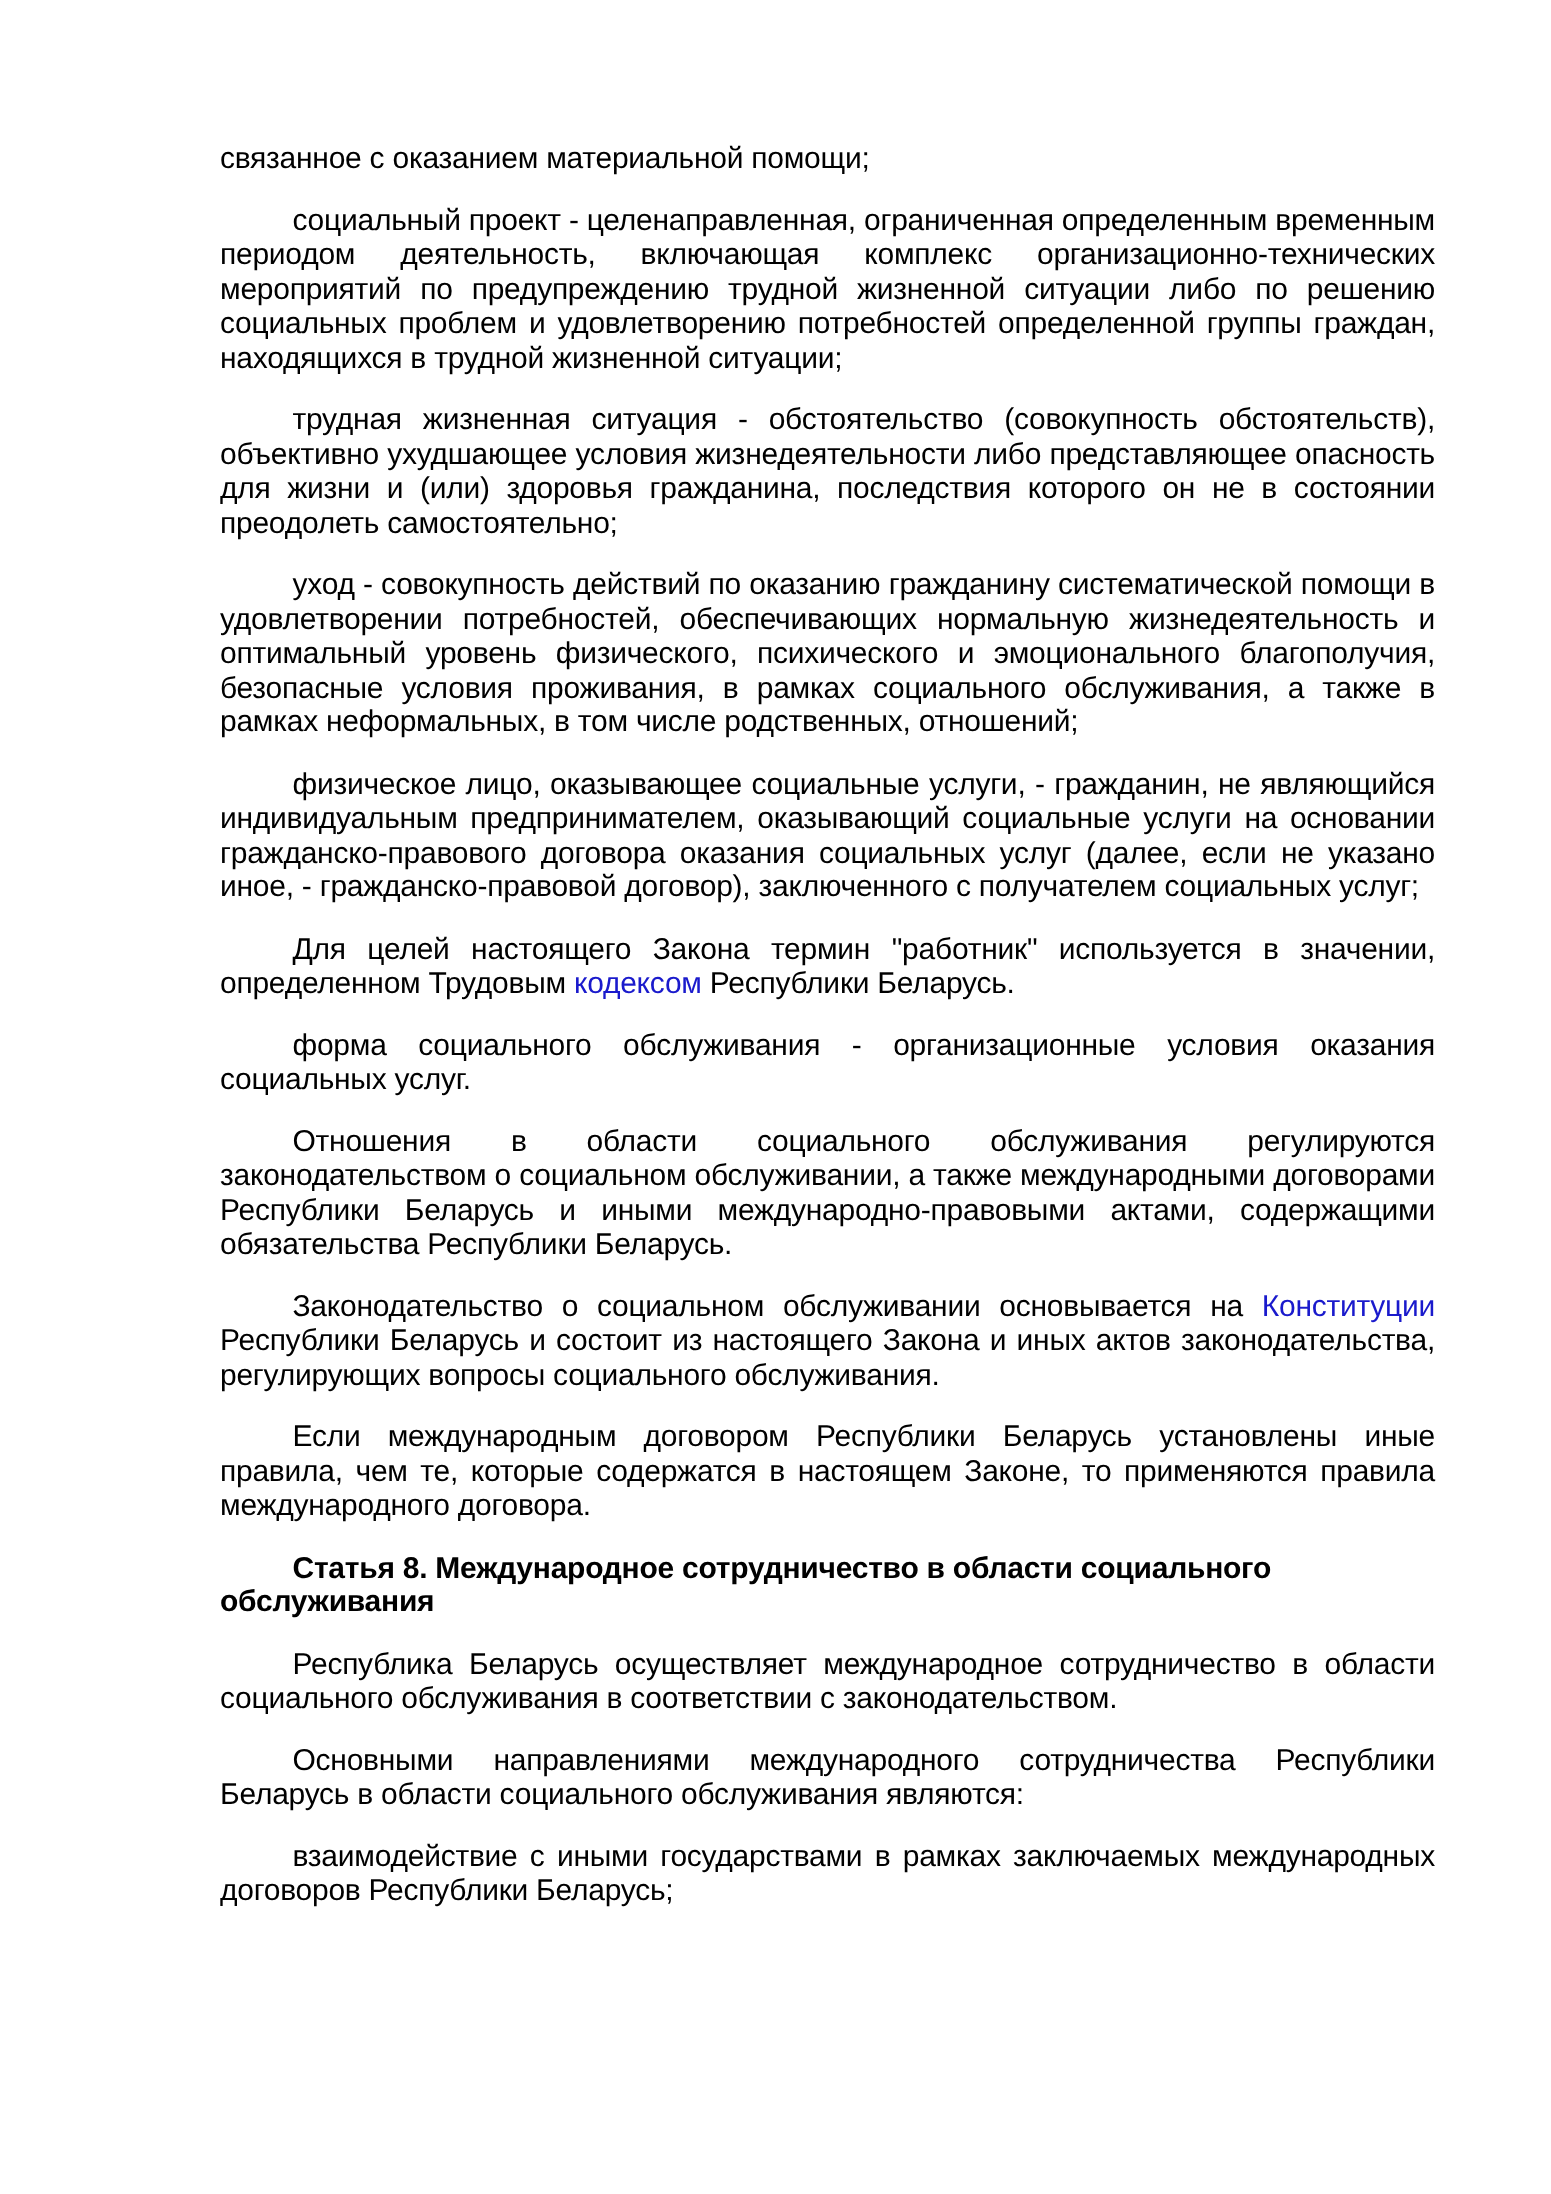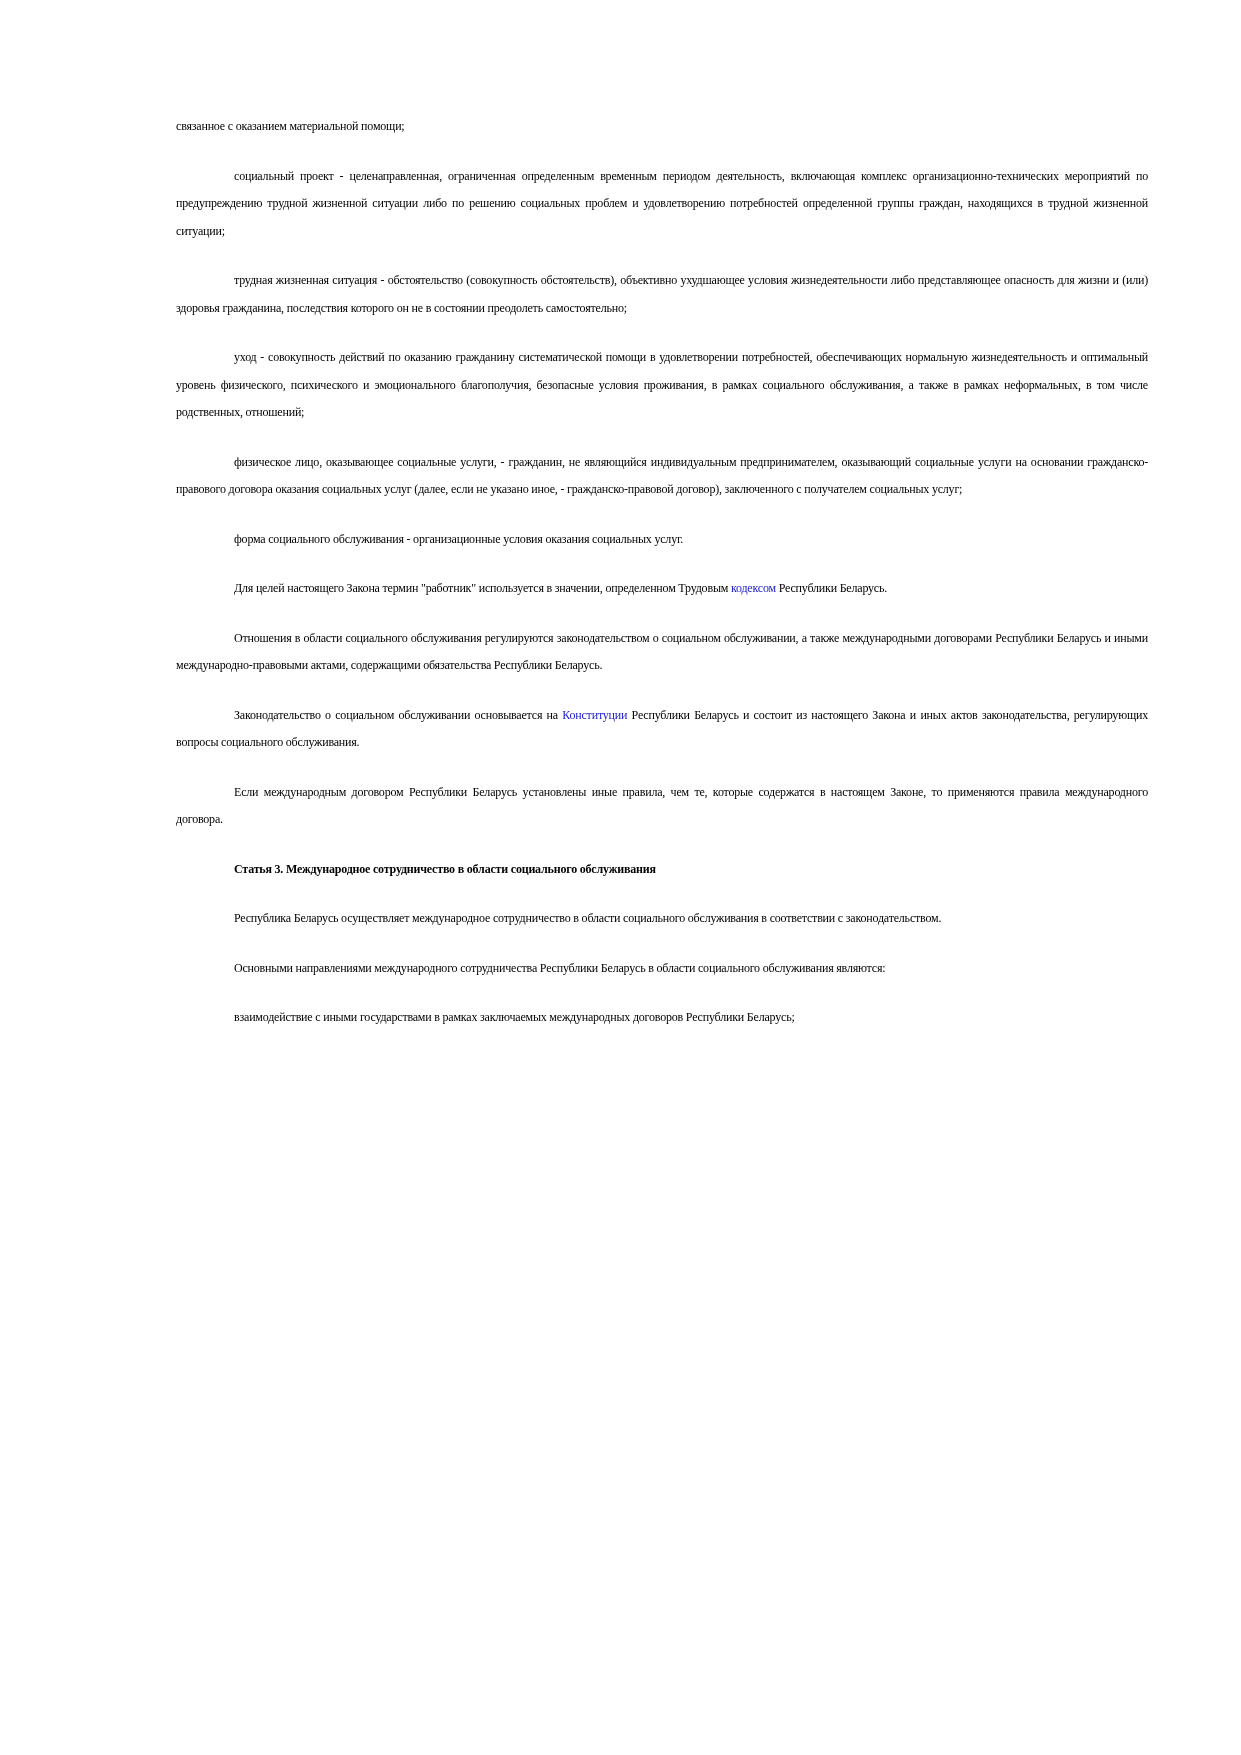--- a/index.html
+++ b/index.html
@@ -1,35 +1,35 @@
 <!DOCTYPE html>
 <html><head>
 <meta charset="utf-8">
 <style>
   html, body { margin: 0; padding: 0; background: #ffffff; }
   body { width: 1241px; height: 1755px; position: relative; overflow: hidden;
          font-family: "Liberation Sans", "DejaVu Sans", sans-serif; color: #000; }
   .page { position: absolute; left: 176px; top: 113px; width: 972px;
-          font-size: 12px; line-height: 27.5px; font-family: Liberation Serif, serif; }
+          font-size: 24px; line-height: 27.5px; }
   .p { margin: 0 0 22px 0; text-align: justify; text-indent: 58px; letter-spacing: -0.2px; }
   .p.first { text-indent: 0; }
   .h { margin: 0 0 22px 0; text-indent: 58px; font-weight: bold; letter-spacing: -0.2px; }
   .link { color: #1a1acc; text-decoration: none; }
 </style>
 </head>
 <body>
 
 <div class="page">
   <p class="p first">связанное с оказанием материальной помощи;</p>
   <p class="p">социальный проект - целенаправленная, ограниченная определенным временным периодом деятельность, включающая комплекс организационно-технических мероприятий по предупреждению трудной жизненной ситуации либо по решению социальных проблем и удовлетворению потребностей определенной группы граждан, находящихся в трудной жизненной ситуации;</p>
   <p class="p">трудная жизненная ситуация - обстоятельство (совокупность обстоятельств), объективно ухудшающее условия жизнедеятельности либо представляющее опасность для жизни и (или) здоровья гражданина, последствия которого он не в состоянии преодолеть самостоятельно;</p>
   <p class="p">уход - совокупность действий по оказанию гражданину систематической помощи в удовлетворении потребностей, обеспечивающих нормальную жизнедеятельность и оптимальный уровень физического, психического и эмоционального благополучия, безопасные условия проживания, в рамках социального обслуживания, а также в рамках неформальных, в том числе родственных, отношений;</p>
   <p class="p">физическое лицо, оказывающее социальные услуги, - гражданин, не являющийся индивидуальным предпринимателем, оказывающий социальные услуги на основании гражданско-правового договора оказания социальных услуг (далее, если не указано иное, - гражданско-правовой договор), заключенного с получателем социальных услуг;</p>
+  <p class="p"><span>Для целей настоящего Закона термин "работник" используется в значении, определенном Трудовым </span><a class="link" href="#">кодексом</a><span> Республики Беларусь.</span></p>
   <p class="p">форма социального обслуживания - организационные условия оказания социальных услуг.</p>
-  <p class="p"><span>Для целей настоящего Закона термин "работник" используется в значении, определенном Трудовым </span><a class="link" href="#">кодексом</a><span> Республики Беларусь.</span></p>
   <p class="p">Отношения в области социального обслуживания регулируются законодательством о социальном обслуживании, а также международными договорами Республики Беларусь и иными международно-правовыми актами, содержащими обязательства Республики Беларусь.</p>
   <p class="p"><span>Законодательство о социальном обслуживании основывается на </span><a class="link" href="#">Конституции</a><span> Республики Беларусь и состоит из настоящего Закона и иных актов законодательства, регулирующих вопросы социального обслуживания.</span></p>
   <p class="p">Если международным договором Республики Беларусь установлены иные правила, чем те, которые содержатся в настоящем Законе, то применяются правила международного договора.</p>
-  <p class="h">Статья 3. Международное сотрудничество в области социального обслуживания</p>
+  <p class="h">Статья 8. Международное сотрудничество в области социального обслуживания</p>
   <p class="p">Республика Беларусь осуществляет международное сотрудничество в области социального обслуживания в соответствии с законодательством.</p>
   <p class="p">Основными направлениями международного сотрудничества Республики Беларусь в области социального обслуживания являются:</p>
   <p class="p">взаимодействие с иными государствами в рамках заключаемых международных договоров Республики Беларусь;</p>
 </div>
 
 </body></html>

